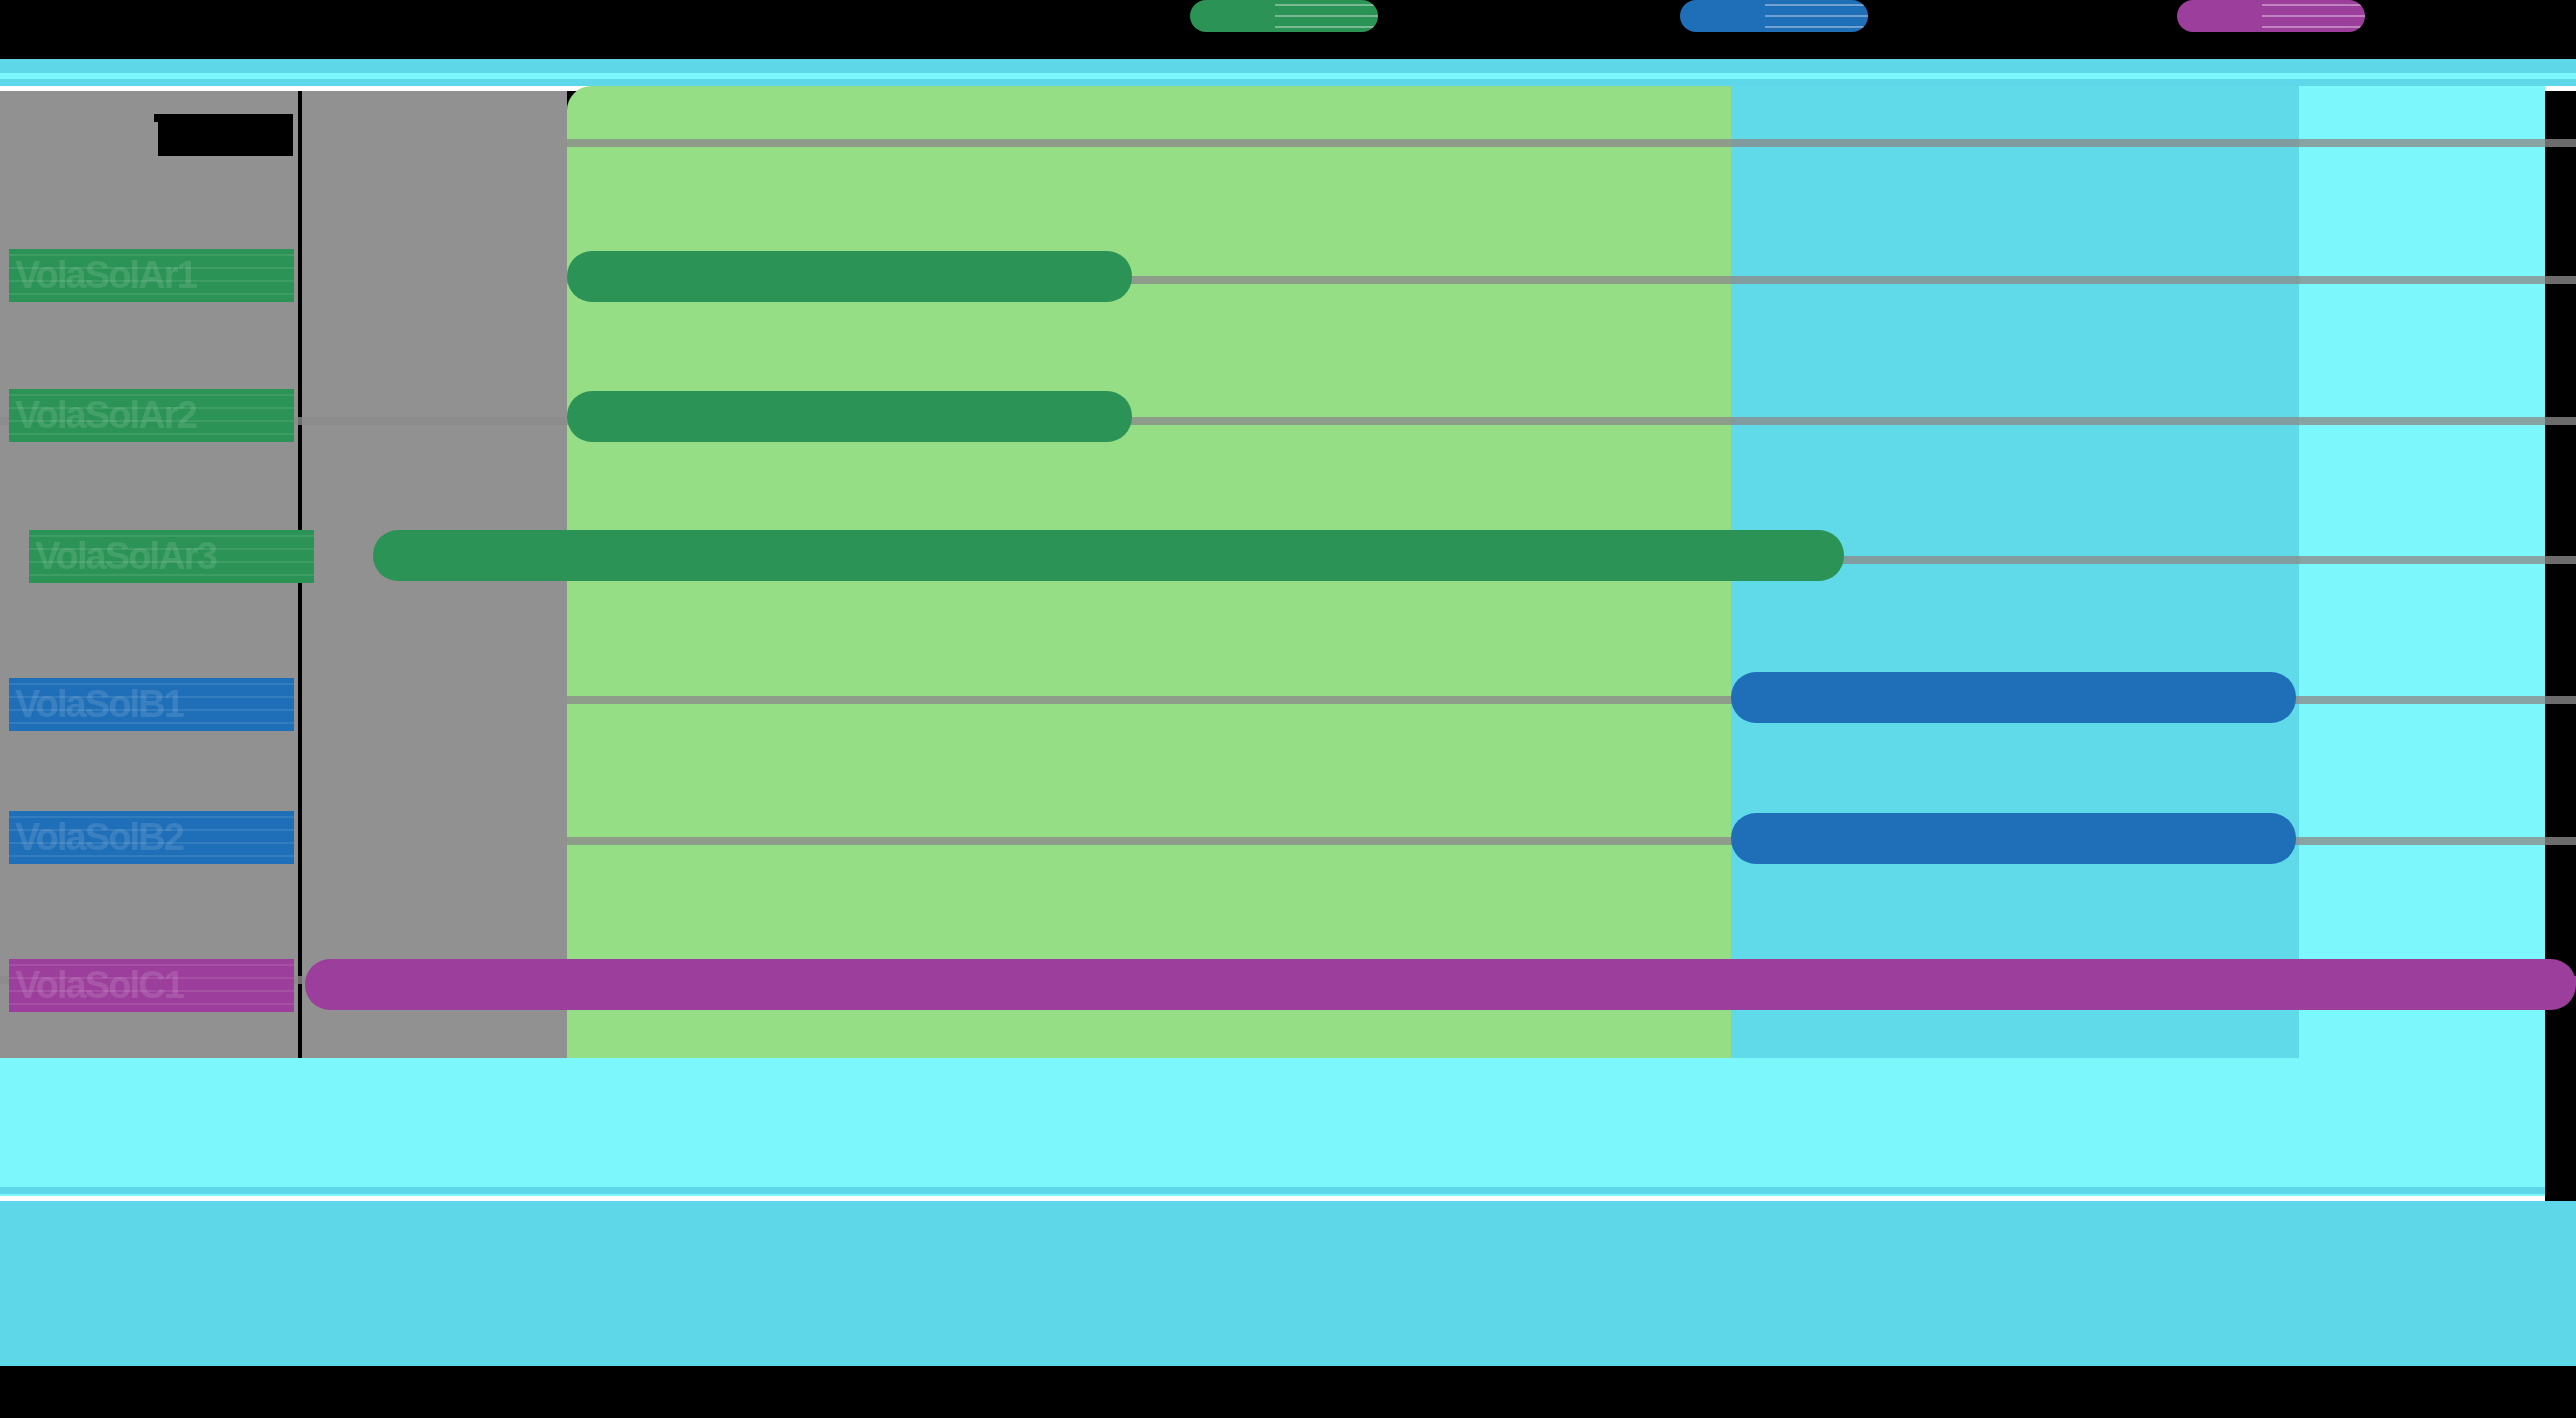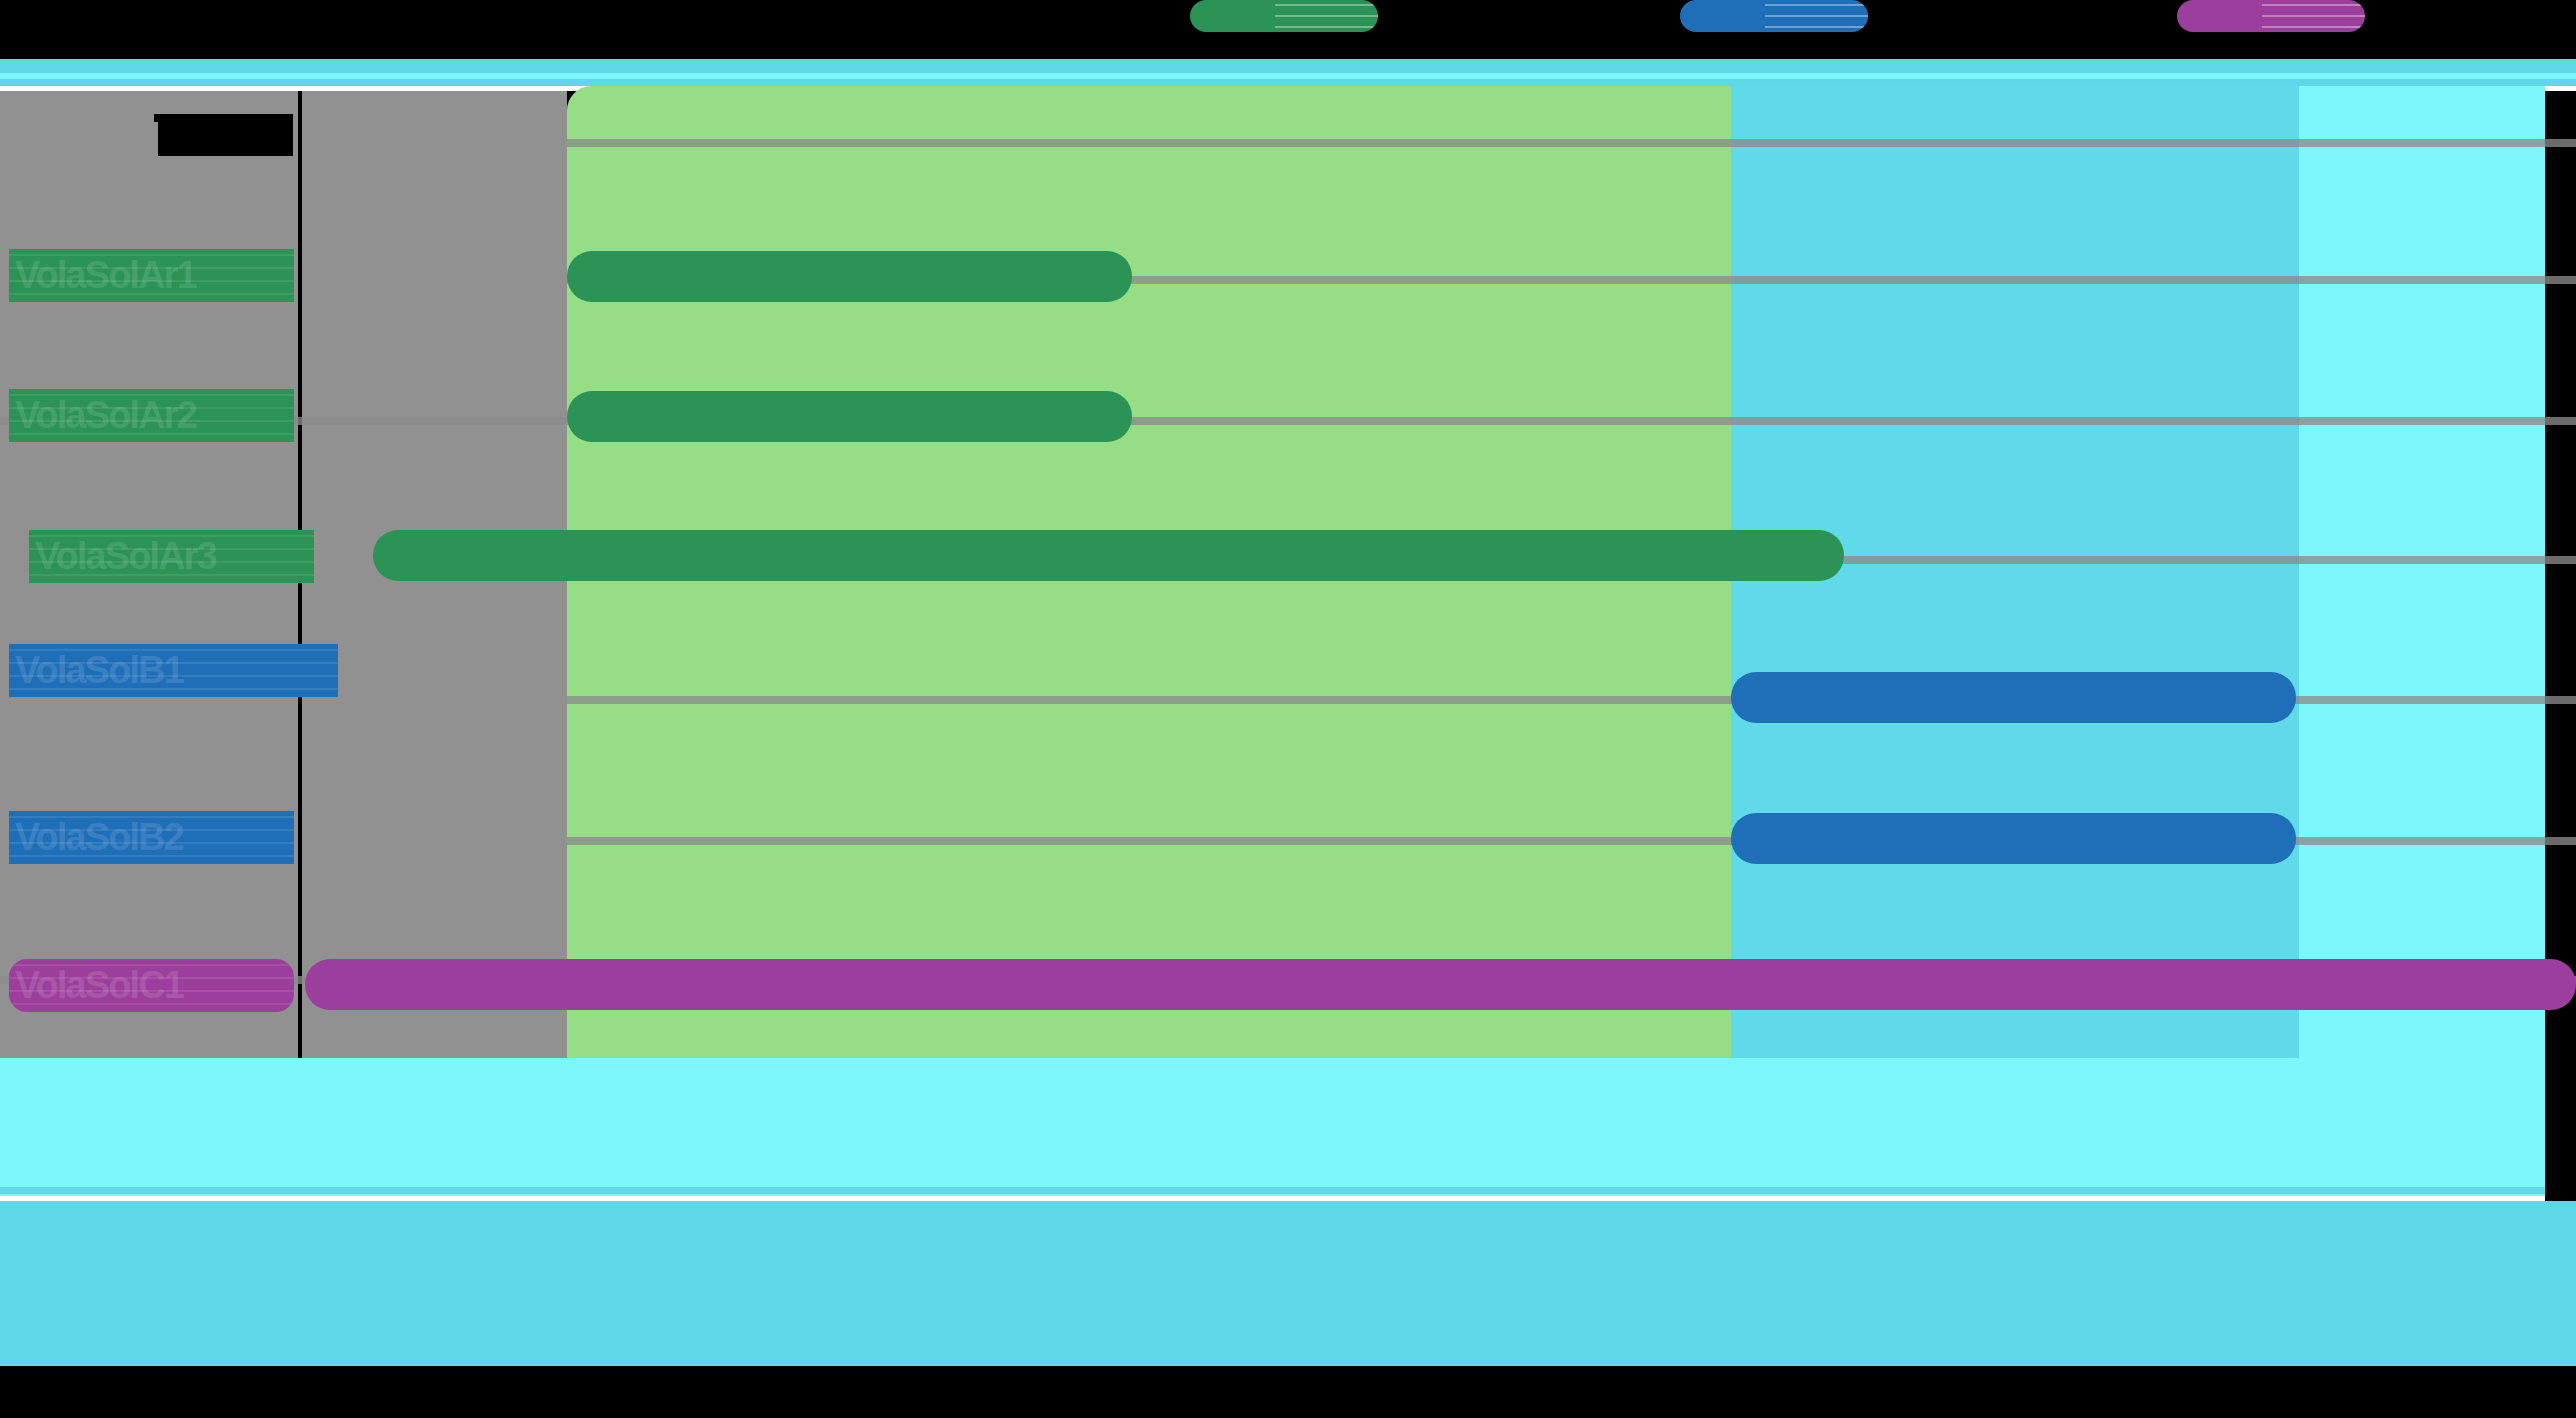--- a/index.html
+++ b/index.html
@@ -135,31 +135,31 @@
       <div class="chip green" style="top: 389px;">
         <div class="fill"></div>
         <div class="glyphs">VolaSolAr2</div>
         <div class="streaks"></div>
       </div>
       <div class="chip green" style="top: 530px; margin-left: 20px;">
         <div class="fill"></div>
         <div class="glyphs">VolaSolAr3</div>
         <div class="streaks"></div>
       </div>
-      <div class="chip blue" style="top: 644px; padding-left: 44px;">
+      <div class="chip blue" style="top: 678px;">
         <div class="fill"></div>
         <div class="glyphs">VolaSolB1</div>
         <div class="streaks"></div>
       </div>
       <div class="chip blue" style="top: 811px;">
         <div class="fill"></div>
         <div class="glyphs">VolaSolB2</div>
         <div class="streaks"></div>
       </div>
-      <div class="chip magenta" style="top: 959px; border-radius: 18px;">
+      <div class="chip magenta" style="top: 959px;">
         <div class="fill"></div>
         <div class="glyphs">VolaSolC1</div>
         <div class="streaks"></div>
       </div>
     </div>
 
   <div class="title-redaction">
     <span class="tail"></span>
   </div>
 

